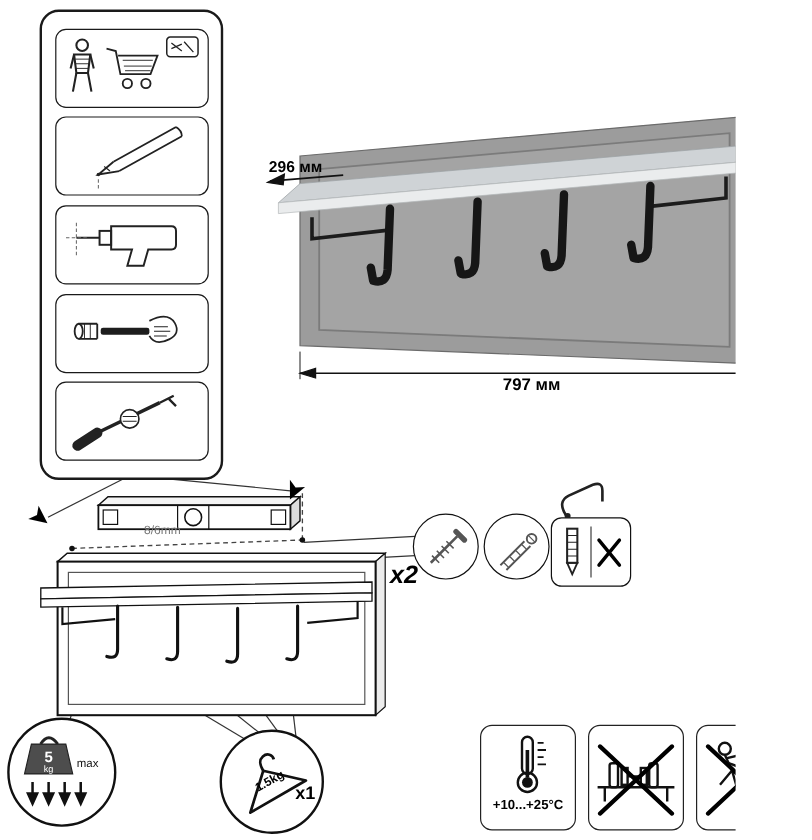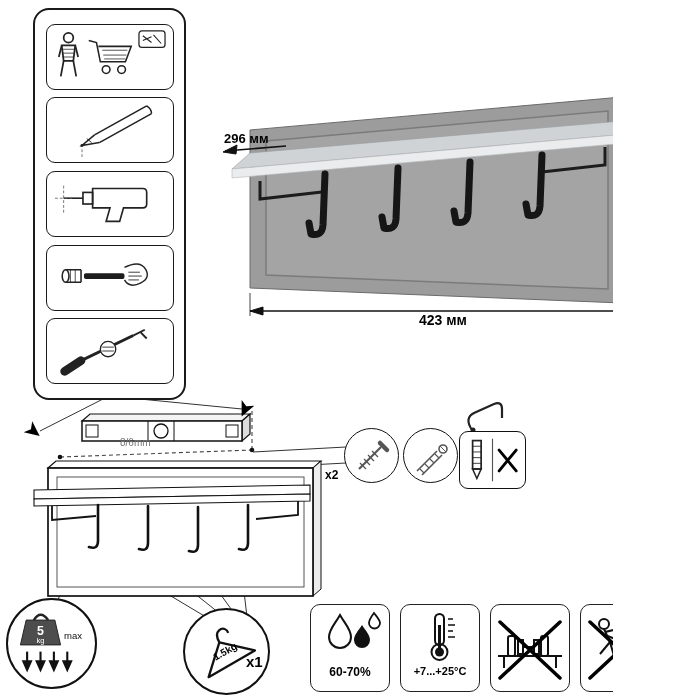--- a/index.html
+++ b/index.html
@@ -28,21 +28,21 @@
   .arrow-1 { left:24px;  top:420px; transform:rotate(38deg); }
   .arrow-2 { left:236px; top:398px; transform:rotate(115deg); }
 
   .drill-size { position:absolute; left:120px; top:437px; font-size:10px; color:#777; z-index:3; }
 
   
   .callout-circle { position:absolute; width:55px; height:55px; border:1.6px solid #111; border-radius:50%;
     background:#fff; display:flex; align-items:center; justify-content:center; z-index:2; }
   .c1 { left:344px; top:428px; }
   .c2 { left:403px; top:428px; }
-  .fastener-count { position:absolute; left:325px; top:468px; font-weight:bold; font-size:12px; z-index:3; }
+  .fastener-count { position:absolute; left:325px; top:468px; font-weight:bold; font-size:21px; z-index:3;font-style:italic; }
   .hook-key { position:absolute; left:462px; top:392px; z-index:2; }
   .no-anchor-box { position:absolute; left:459px; top:431px; width:67px; height:58px;
     border:1.6px solid #111; border-radius:9px; background:#fff;
     display:flex; align-items:center; justify-content:center; z-index:2; }
 
   
   .load-circle { position:absolute; left:6px; top:598px; width:91px; height:91px;
     border:2px solid #111; border-radius:50%; background:#fff; z-index:2; }
   .hanger-circle { position:absolute; left:183px; top:608px; width:87px; height:87px;
     border:2px solid #111; border-radius:50%; background:#fff; z-index:2; }
@@ -164,21 +164,21 @@
       <polygon points="428,13 424,26 432,26"></polygon>
       <polygon points="428,224 424,211 432,211"></polygon>
     </g>
     <g stroke="#111" fill="#111">
       <line x1="5" y1="66" x2="66" y2="61" stroke-width="1.5"></line>
       <polygon points="3,67 17,60 16,69"></polygon>
     </g>
   </svg>
   <div class="dim dim-depth">296 мм</div>
   <div class="dim dim-height">397 мм</div>
-  <div class="dim dim-width">423 мм</div>
+  <div class="dim dim-width">797 мм</div>
 
   <svg class="overlay" width="677" height="700" viewBox="0 0 677 700">
     <g stroke="#333" stroke-width="1" fill="none">
       <line x1="103" y1="399" x2="40" y2="431"></line>
       <line x1="140" y1="399" x2="242" y2="409"></line>
       <line x1="253" y1="452" x2="346" y2="447"></line>
       <line x1="253" y1="468" x2="346" y2="463"></line>
       <line x1="89" y1="547" x2="206" y2="617"></line>
       <line x1="139" y1="549" x2="219" y2="613"></line>
       <line x1="189" y1="551" x2="234" y2="613"></line>
@@ -290,38 +290,30 @@
     <svg width="83" height="83" viewBox="0 0 87 87">
       <g transform="rotate(-30 43 46)" fill="none" stroke="#111" stroke-width="2.4" stroke-linejoin="round">
         <path d="M43 32 c0,-6 1,-10 6,-11 c5,-1 8,3 7,7"></path>
         <polygon points="15,58 71,58 43,32"></polygon>
       </g>
     </svg>
   </div>
   <div class="hanger-weight">1.5kg</div>
   <div class="hanger-count">x1</div>
 
-  <div class="cond-box cond-humidity">
-    <svg width="76" height="52" viewBox="0 0 76 52">
-      <path d="M28 4 C23 13 17 18 17 26 a11 11 0 0 0 22 0 C39 18 33 13 28 4 Z" fill="none" stroke="#111" stroke-width="2"></path>
-      <path d="M50 14 C46 20 42 24 42 29 a8 8 0 0 0 16 0 C58 24 54 20 50 14 Z" fill="#111"></path>
-      <path d="M62 2 C59 6 57 9 57 12 a5.5 5.5 0 0 0 11 0 C68 9 65 6 62 2 Z" fill="none" stroke="#111" stroke-width="1.8"></path>
-    </svg>
-    <div class="cond-label">60-70%</div>
-  </div>
 
   <div class="cond-box cond-temp">
     <svg width="76" height="52" viewBox="0 0 76 52">
       <rect x="33" y="3" width="9" height="31" rx="4.5" fill="none" stroke="#111" stroke-width="2"></rect>
       <circle cx="37.5" cy="41" r="8" fill="none" stroke="#111" stroke-width="2"></circle>
       <circle cx="37.5" cy="41" r="4.5" fill="#111"></circle>
       <line x1="37.5" y1="37" x2="37.5" y2="14" stroke="#111" stroke-width="3"></line>
       <path d="M46 8 h5 M46 14 h7 M46 20 h5 M46 26 h7" stroke="#111" stroke-width="1.5"></path>
     </svg>
-    <div class="cond-label">+7...+25°C</div>
+    <div class="cond-label">+10...+25°C</div>
   </div>
 
   <div class="cond-box cond-noload">
     <svg width="76" height="76" viewBox="0 0 76 76">
       <line x1="6" y1="46" x2="70" y2="46" stroke="#111" stroke-width="2"></line>
       <line x1="12" y1="46" x2="12" y2="58" stroke="#111" stroke-width="2"></line>
       <line x1="64" y1="46" x2="64" y2="58" stroke="#111" stroke-width="2"></line>
       <g fill="none" stroke="#111" stroke-width="2">
         <rect x="16" y="26" width="7" height="20" rx="2"></rect>
         <rect x="26" y="30" width="5" height="14"></rect>

